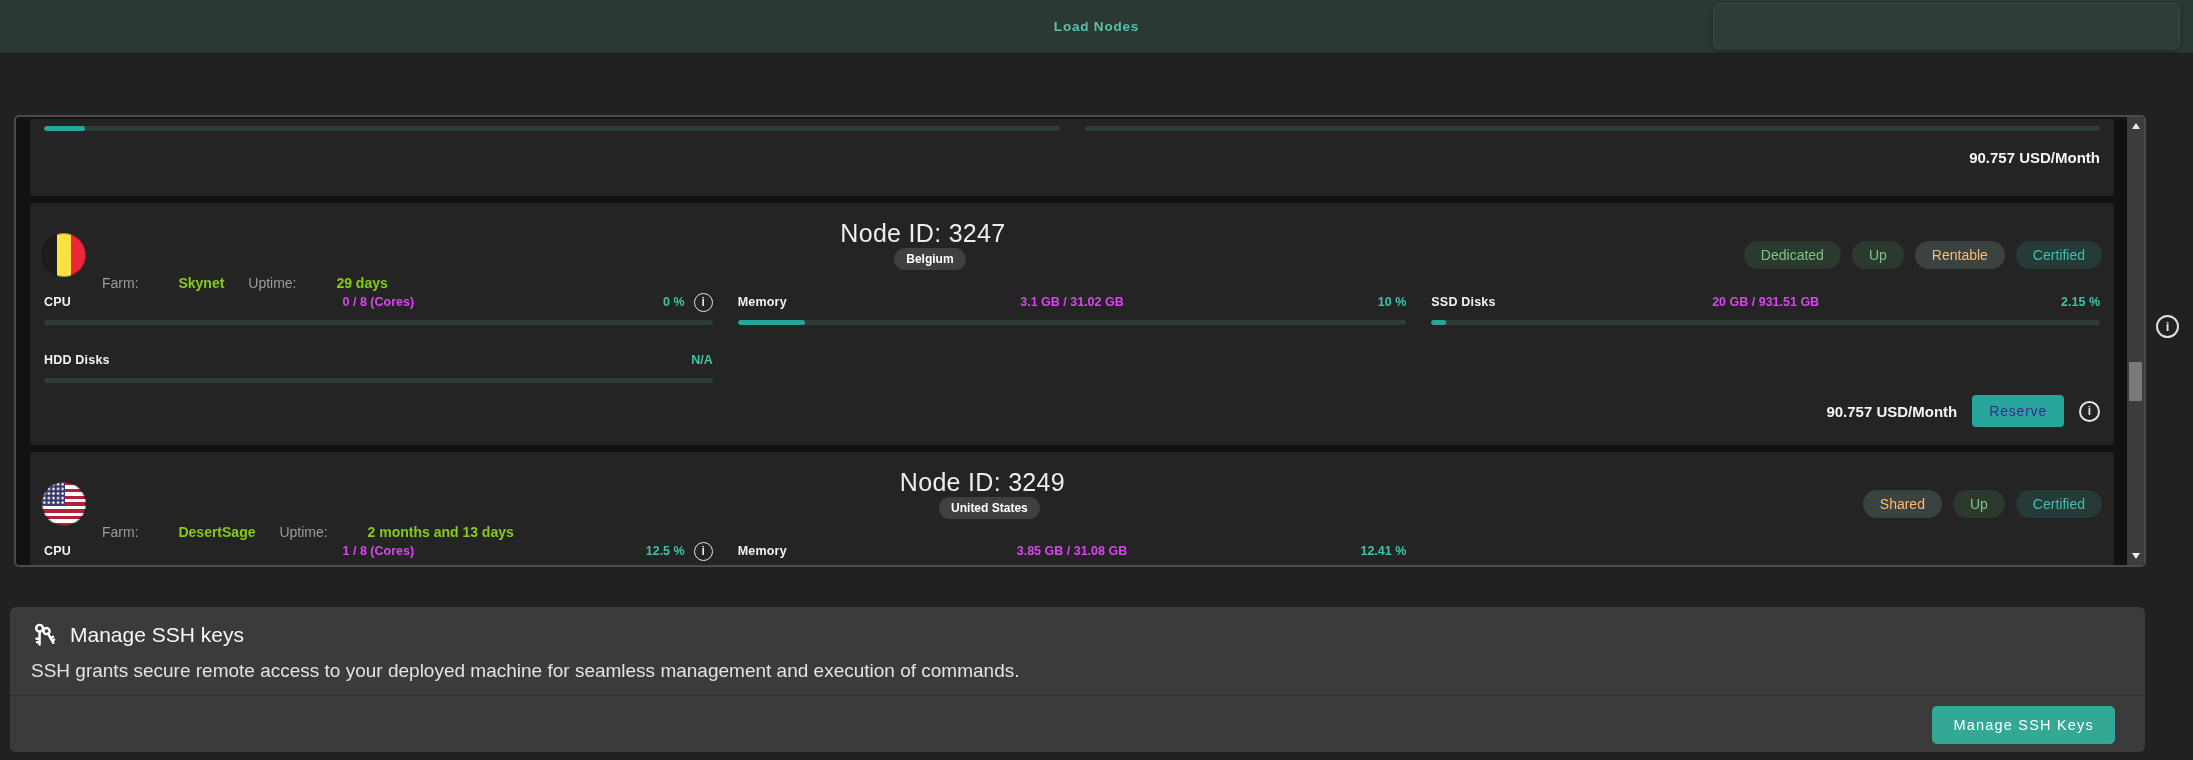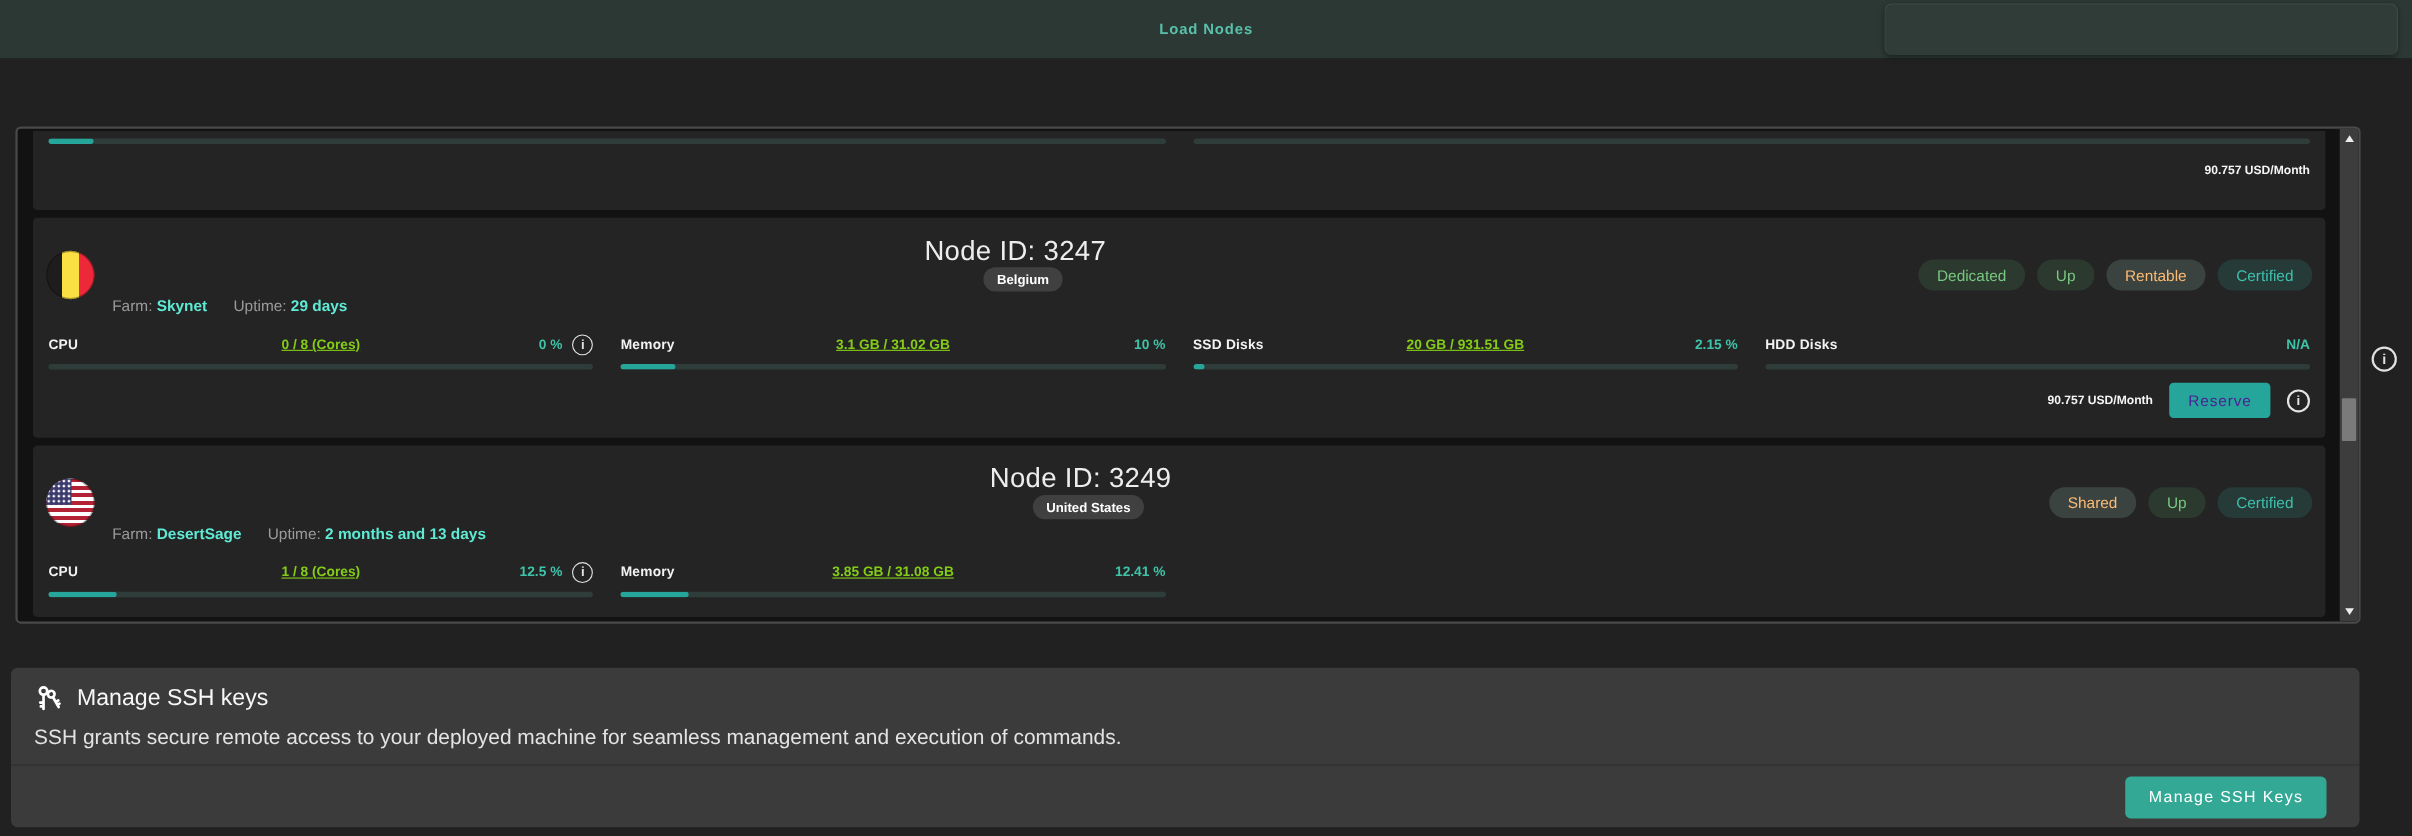--- a/index.html
+++ b/index.html
@@ -60,61 +60,61 @@
   }
   .title-block { flex:1 1 auto; }
   .title-row { display:flex; align-items:center;flex-direction:column; }
   .node-title { font-size:25px; color:#ededed; letter-spacing:.3px; }
   .country-chip {
     margin-left:14px; background:#404040; color:#fff;
     font-size:12px; font-weight:bold; padding:4px 12px; border-radius:12px;
   }
   .farm-line { margin-top:5px; font-size:14px; }
   .meta-label { color:#9b9b9b; }
-  .meta-value { color:#5eead4; font-weight:bold; }
+  .meta-value { color:#84cc16; font-weight:bold;margin-left:36px; }
   .meta-gap { margin-left:20px; }
 
   .badges { display:flex; align-items:center; gap:11px; }
   .chip { font-size:14px; padding:6px 17px; border-radius:17px; }
   .chip-green { color:#79c880; background:#2c392f; }
   .chip-light { color:#fdba74; background:#3a433f; }
   .chip-teal  { color:#3ec0ad; background:#263a37; }
 
   
   .res-grid {
-    margin-top:16px;
-    display:grid; grid-template-columns:1fr 1fr 1fr 1fr; column-gap:25px; row-gap:24px;
+    margin-top:0;
+    display:grid; grid-template-columns:1fr 1fr 1fr; column-gap:25px; row-gap:24px;
     padding:0 2px;
   }
   .res-top { position:relative; display:flex; align-items:center; justify-content:space-between; height:22px; }
   .res-name { font-size:12.5px; font-weight:bold; color:#f2f2f2; letter-spacing:.2px; }
   .res-value {
     position:absolute; left:50%; transform:translateX(-50%);
-    font-size:12.5px; font-weight:bold; color:#84cc16;text-decoration:underline;
+    font-size:12.5px; font-weight:bold; color:#d946ef;
   }
   .res-right { display:flex; align-items:center; gap:9px; }
   .res-pct { font-size:12.5px; font-weight:bold; color:#3ec3a8; }
   .bar { margin-top:7px; height:5px; border-radius:3px; background:#2e3d39; overflow:hidden; }
   .bar-fill { height:100%; background:#26a69a; border-radius:3px; width:0; }
   .partial-bars { display:grid; grid-template-columns:1fr 1fr; column-gap:25px; padding:0 2px; }
 
   .info-icon {
     display:inline-flex; align-items:center; justify-content:center;
     width:19px; height:19px; border:1.6px solid #e3e3e3; border-radius:50%;
     color:#e3e3e3; font-size:12px; font-weight:bold; cursor:pointer; flex:0 0 auto;
   }
   .info-icon::before { content:"i"; }
   .info-icon.big { width:21px; height:21px; border-width:2px; }
 
   
   .price-row {
     margin-top:12px; display:flex; align-items:center; justify-content:flex-end; gap:15px;
     padding-right:2px;
   }
-  .price { font-size:11px; font-weight:bold; color:#f5f5f5; }
+  .price { font-size:15px; font-weight:bold; color:#f5f5f5; }
   .reserve-btn {
     background:#26a69a; color:#4c1d95; border:none; border-radius:4px; cursor:pointer;
     font-family:"Liberation Sans",sans-serif; font-size:14px; letter-spacing:.8px;
     padding:8px 17px;
   }
   .card.partial .price-row { margin-top:18px; }
 
   
   .scrollbar {
     position:absolute; right:0; top:0; bottom:0; width:17px;

